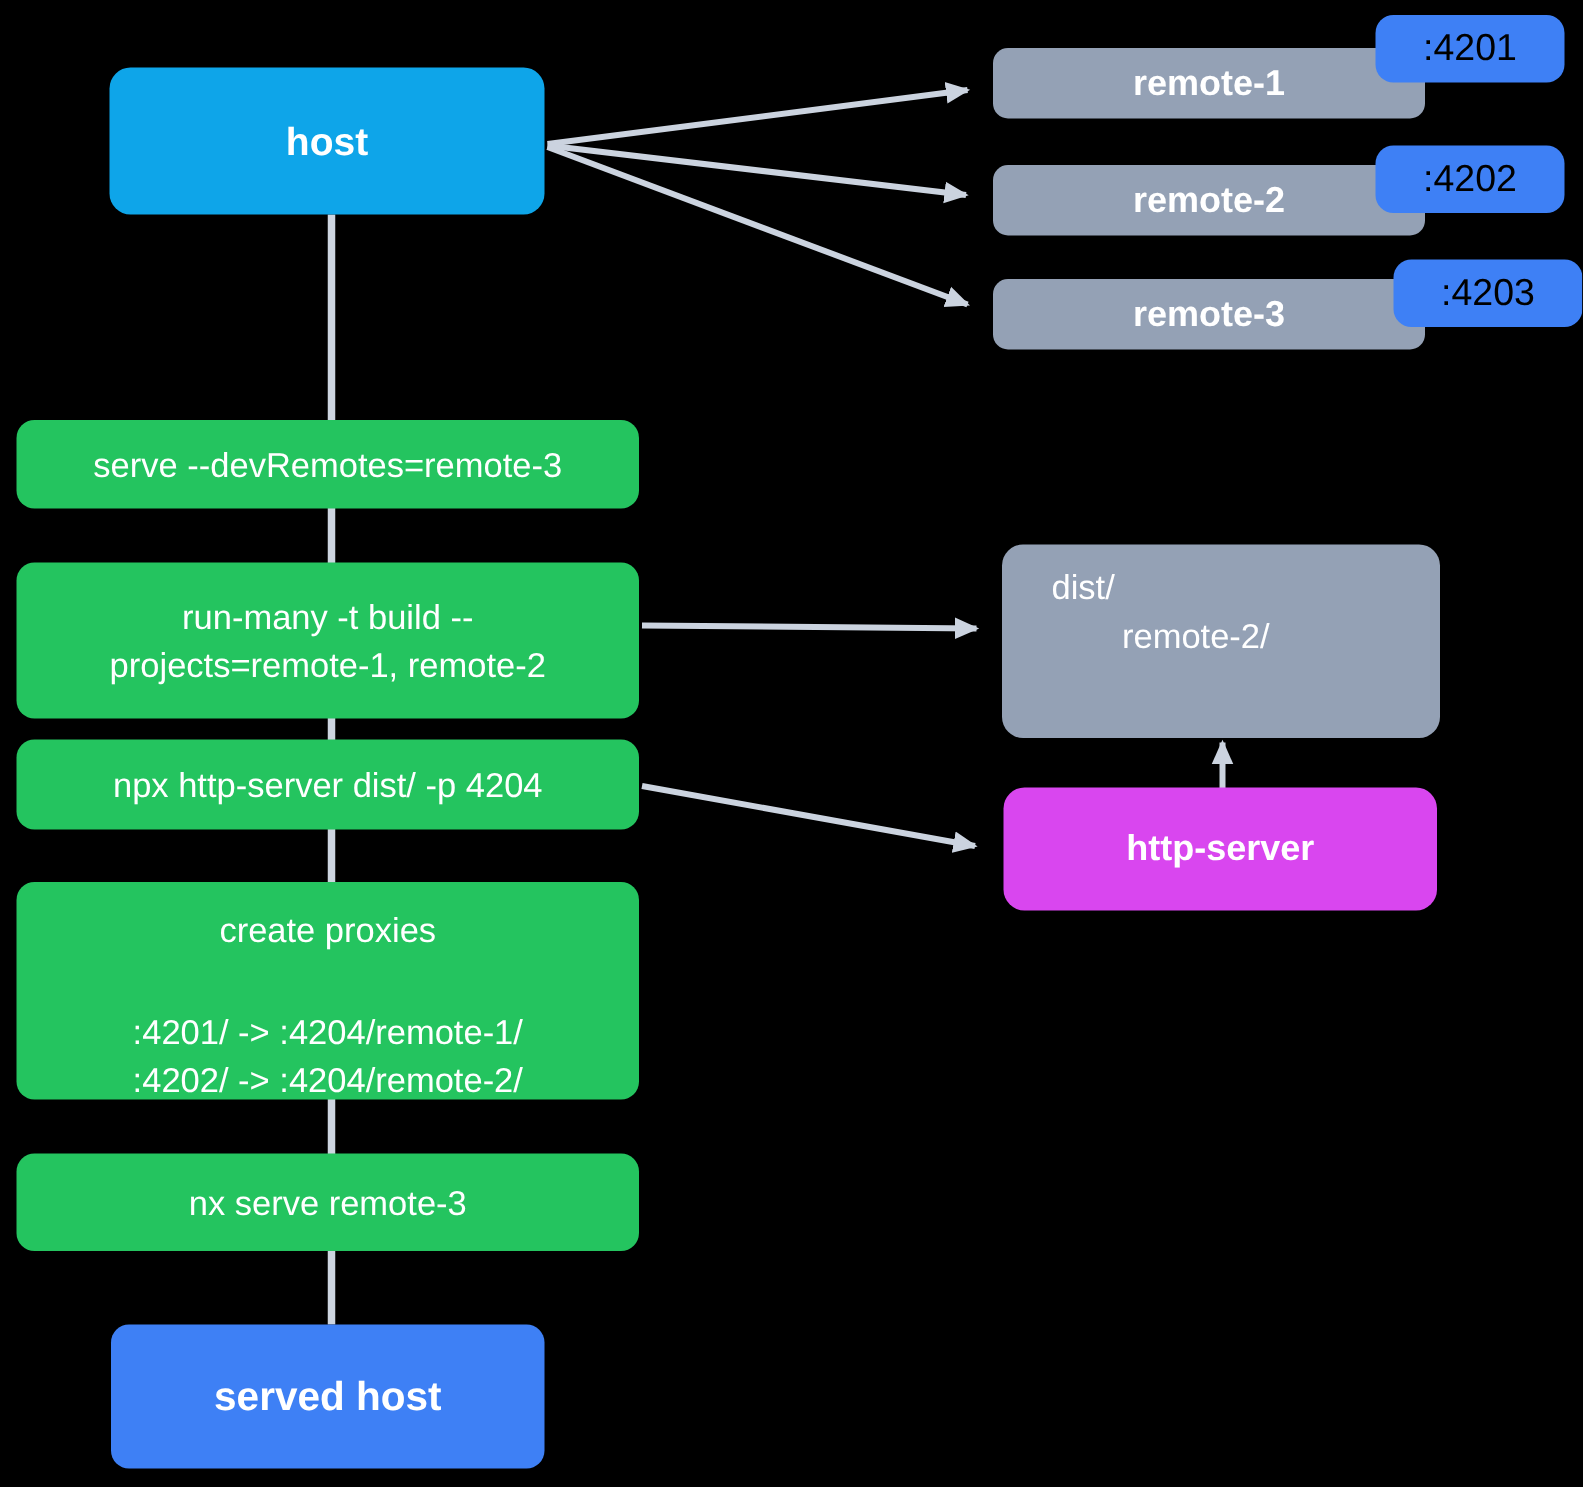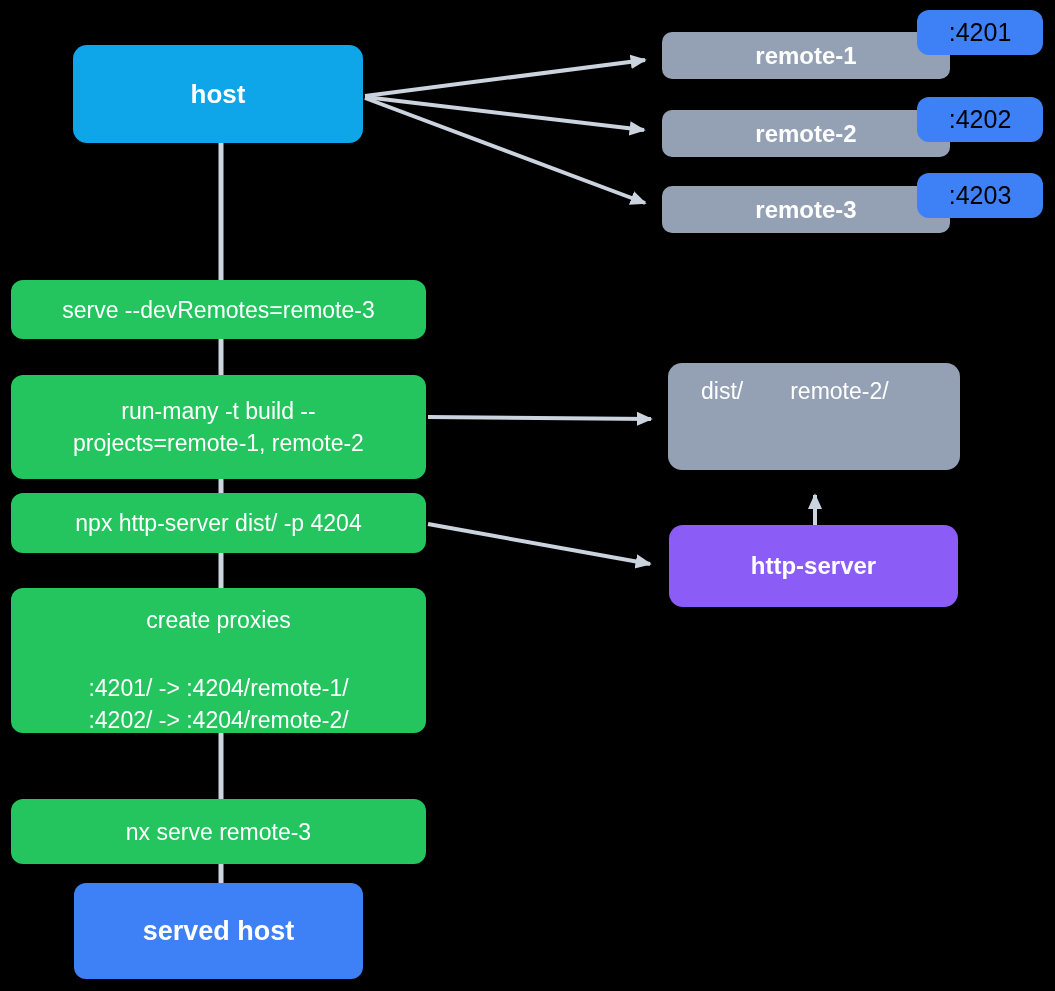--- a/index.html
+++ b/index.html
@@ -61,52 +61,52 @@
     border-radius: 12px;
     display: flex;
     align-items: center;
     justify-content: center;
     color: #000000;
     font-size: 25px;
     z-index: 2;
   }
   .badge-1 { top: 10px; }
   .badge-2 { top: 97px; }
-  .badge-3 { top: 173px; }
+  .badge-3 { top: 173px; margin-left: 12px; }
   .node-command {
     left: 11px; width: 415px;
     background: #24C45F;
     border-radius: 12px;
     font-size: 23px;
     flex-direction: column;
     line-height: 32px;
     text-align: right;
   }
   .cmd-1 { top: 280px; height: 59px; }
   .cmd-2 { top: 375px; height: 104px; }
   .cmd-3 { top: 493px; height: 60px; }
   .cmd-4 { top: 588px; height: 145px; justify-content: flex-start; padding-top: 16px; }
-  .cmd-5 { top: 799px; height: 65px; }
+  .cmd-5 { top: 769px; height: 65px; }
   .cmd-4 .proxy-title { margin-bottom: 36px; }
   .node-dist {
-    left: 668px; top: 363px; width: 292px; height: 107px;
+    left: 668px; top: 363px; width: 292px; height: 129px;
     background: #94A1B5;
     border-radius: 14px;
-    flex-direction: row;
+    flex-direction: column;
     align-items: flex-start;
     justify-content: flex-start;
     padding: 12px 0 0 33px;
     font-size: 23px;
     line-height: 33px;
     text-align: left;
   }
   .node-dist .indent { padding-left: 47px; }
   .node-http-server {
     left: 669px; top: 525px; width: 289px; height: 82px;
-    background: #8b5cf6;
+    background: #d946ef;
     border-radius: 14px;
     font-weight: bold;
     font-size: 24px;
   }
 </style>
 </head>
 <body>
 
 <div class="canvas">
 

